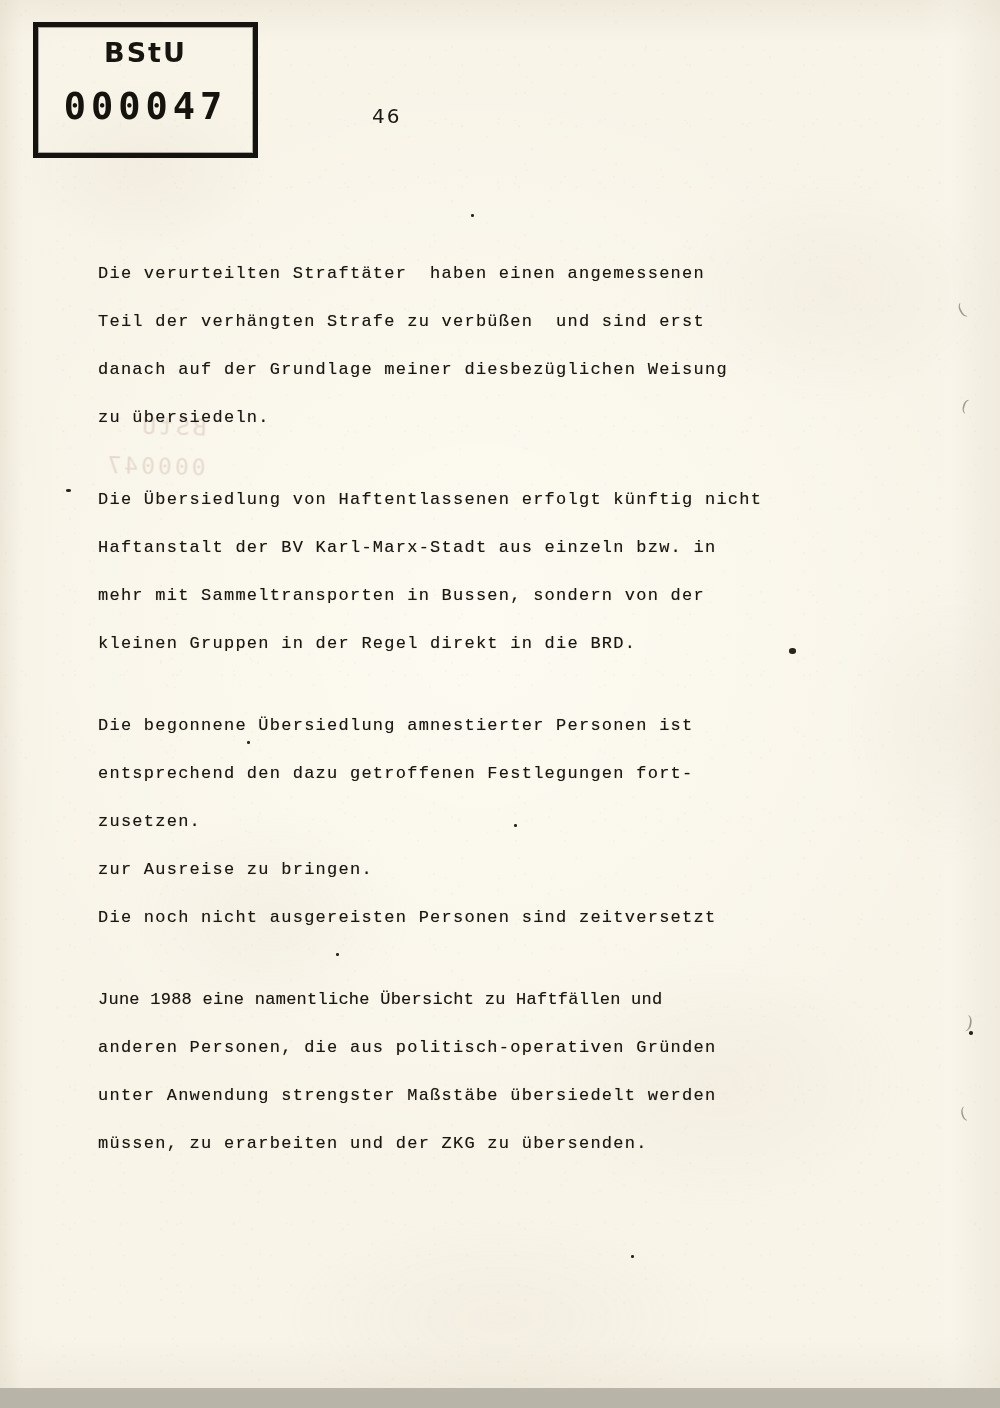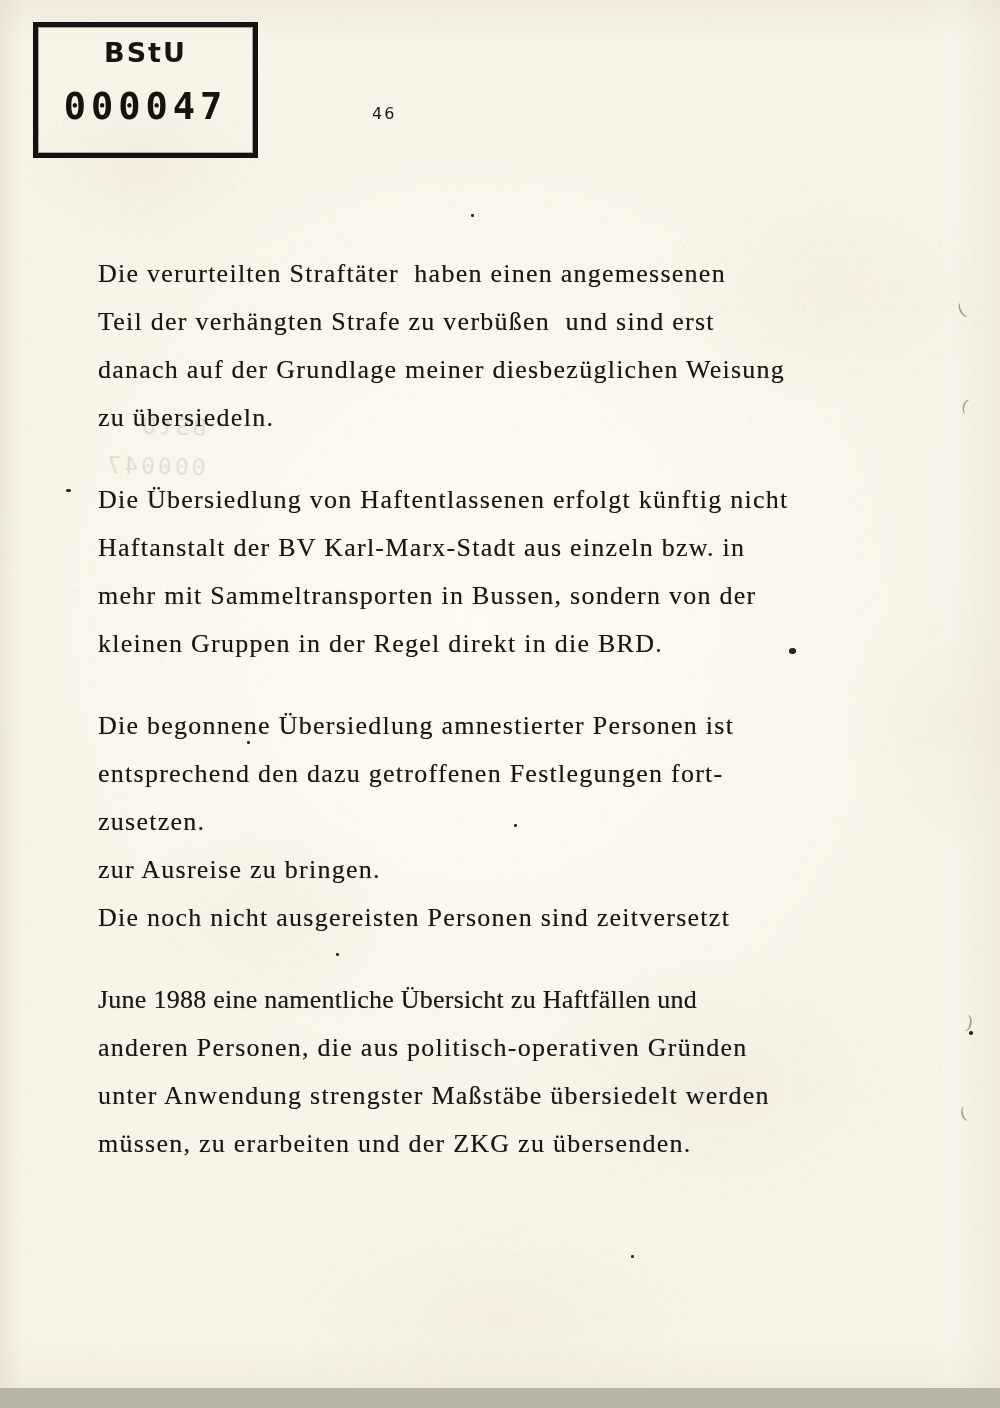--- a/index.html
+++ b/index.html
@@ -124,40 +124,40 @@
     filter: blur(0.7px);
     user-select: none;
   }
 
   
   .folio {
     position: absolute;
     left: 372px;
     top: 104px;
     font-family: "DejaVu Sans", "Liberation Sans", sans-serif;
-    font-size: 16px;
+    font-size: 20px;
     letter-spacing: 2px;
     color: #1d1a14;
   }
 
   
   .body-text {
     position: absolute;
     left: 98px;
     top: 250px;
     width: 830px;
   }
   .para {
     margin: 0 0 34px 0;
   }
   .para:last-child { margin-bottom: 0; }
 
   .line {
-    font-family: Liberation Serif, serif;
-    font-size: 26px;
+    font-family: Liberation Mono, monospace;
+    font-size: 17px;
     line-height: 48px;
     letter-spacing: 1.25px;
     color: #1a1712;
     white-space: pre;
     text-shadow: 0 0 0.7px rgba(26,23,18,0.45);
   }
   
   .line.tight-insert {
     letter-spacing: 0.25px;
   }

